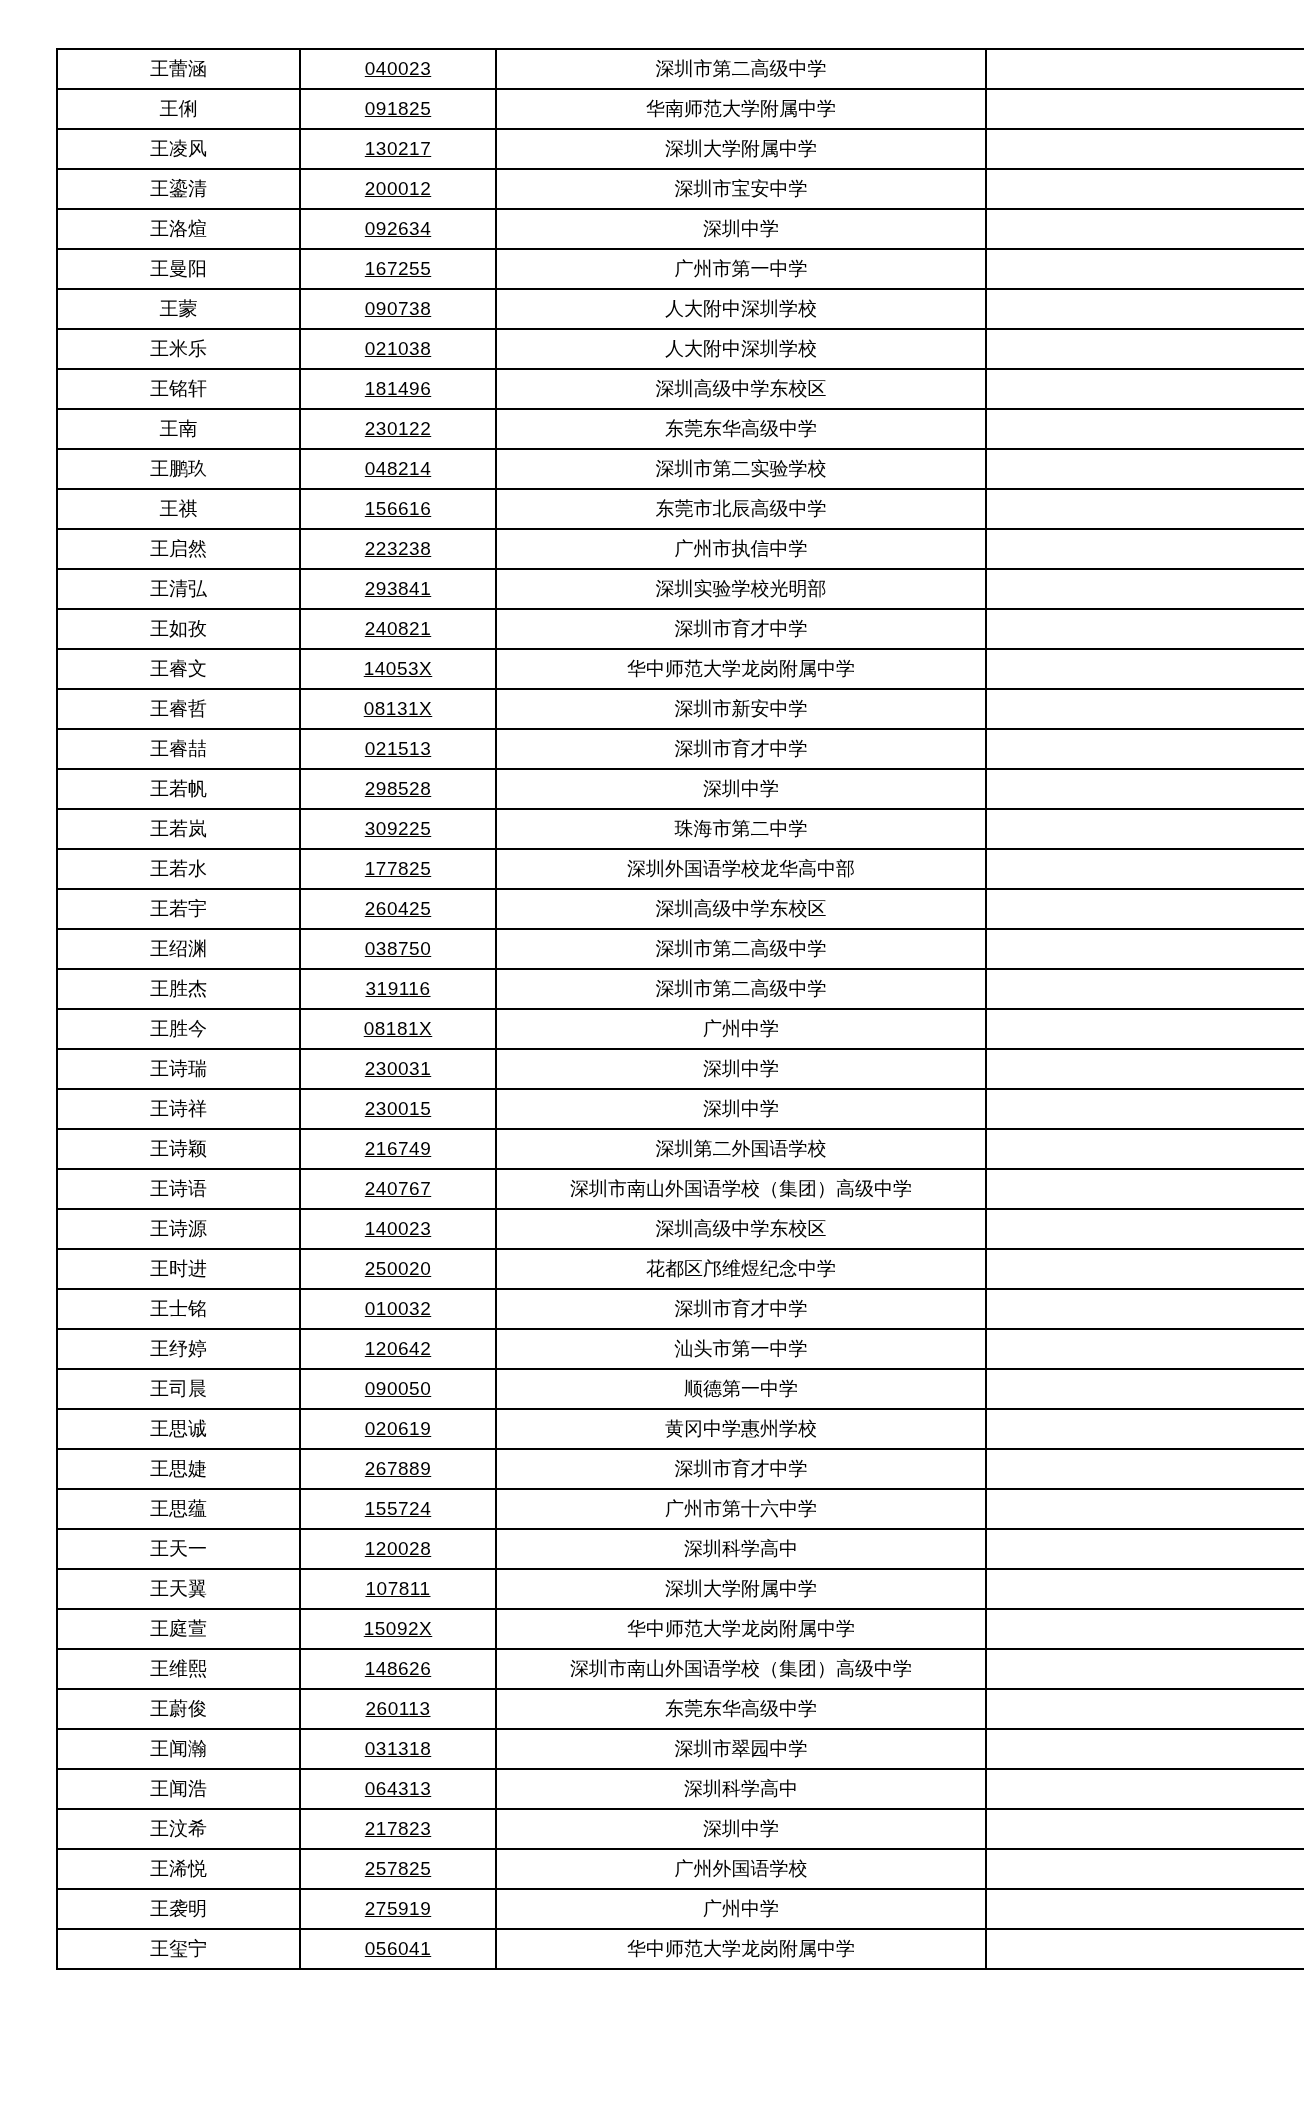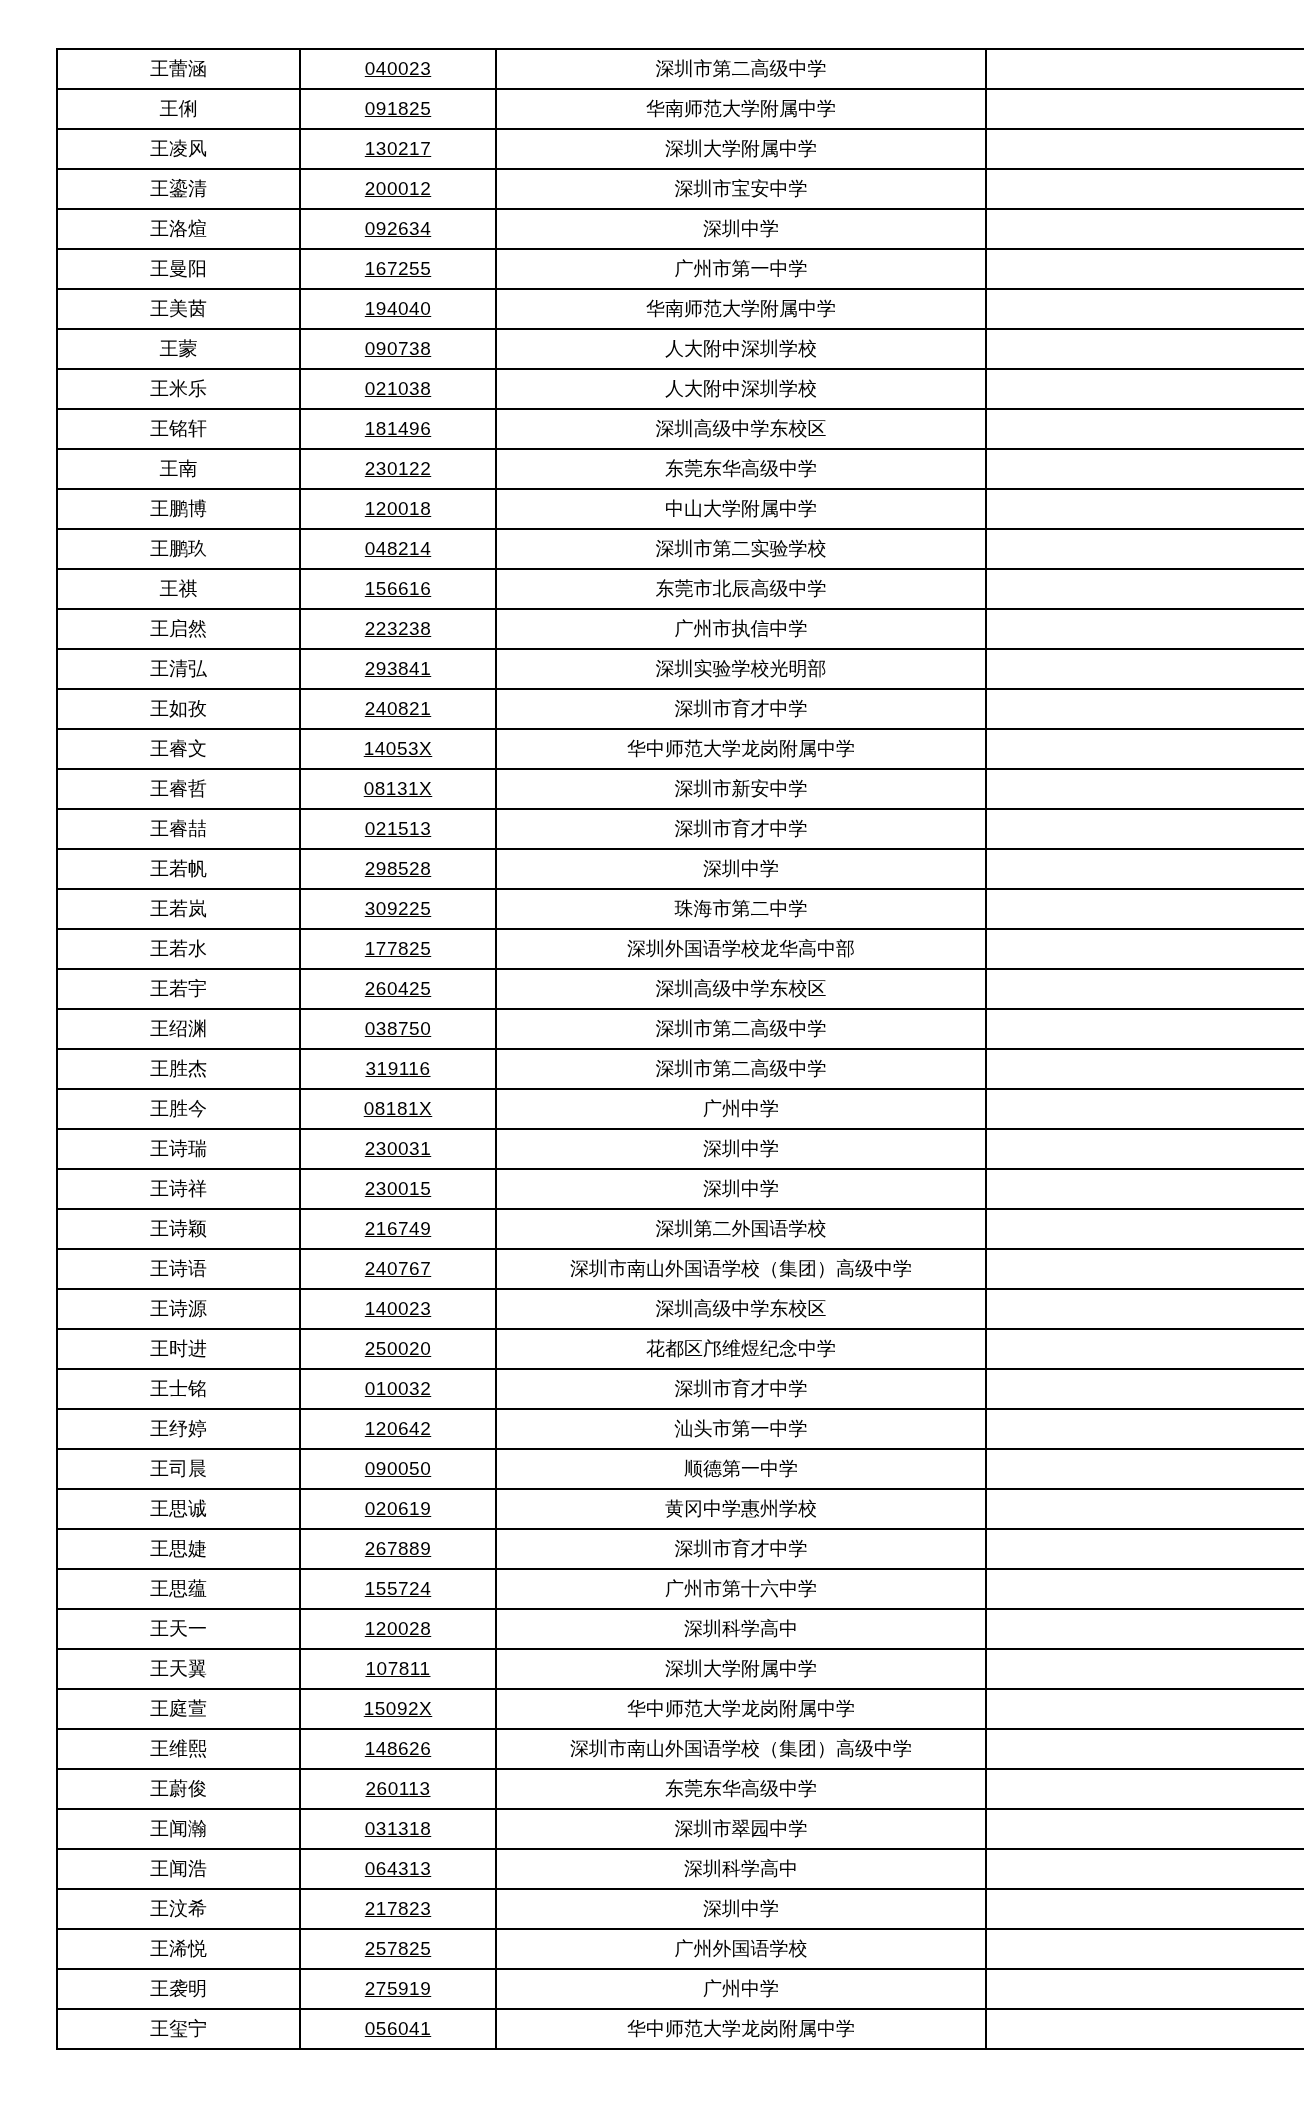--- a/index.html
+++ b/index.html
@@ -80,26 +80,20 @@
           <td class="col-school">深圳中学</td>
           <td class="col-empty"></td>
         </tr>
         <tr>
           <td class="col-name">王曼阳</td>
           <td class="col-id">167255</td>
           <td class="col-school">广州市第一中学</td>
           <td class="col-empty"></td>
         </tr>
         <tr>
-          <td class="col-name">王美茵</td>
-          <td class="col-id">194040</td>
-          <td class="col-school">华南师范大学附属中学</td>
-          <td class="col-empty"></td>
-        </tr>
-        <tr>
           <td class="col-name">王蒙</td>
           <td class="col-id">090738</td>
           <td class="col-school">人大附中深圳学校</td>
           <td class="col-empty"></td>
         </tr>
         <tr>
           <td class="col-name">王米乐</td>
           <td class="col-id">021038</td>
           <td class="col-school">人大附中深圳学校</td>
           <td class="col-empty"></td>
@@ -107,26 +101,20 @@
         <tr>
           <td class="col-name">王铭轩</td>
           <td class="col-id">181496</td>
           <td class="col-school">深圳高级中学东校区</td>
           <td class="col-empty"></td>
         </tr>
         <tr>
           <td class="col-name">王南</td>
           <td class="col-id">230122</td>
           <td class="col-school">东莞东华高级中学</td>
-          <td class="col-empty"></td>
-        </tr>
-        <tr>
-          <td class="col-name">王鹏博</td>
-          <td class="col-id">120018</td>
-          <td class="col-school">中山大学附属中学</td>
           <td class="col-empty"></td>
         </tr>
         <tr>
           <td class="col-name">王鹏玖</td>
           <td class="col-id">048214</td>
           <td class="col-school">深圳市第二实验学校</td>
           <td class="col-empty"></td>
         </tr>
         <tr>
           <td class="col-name">王祺</td>

